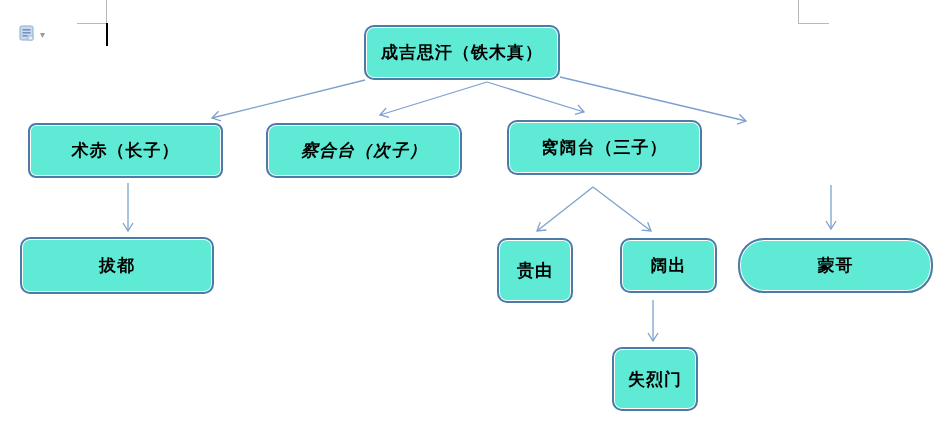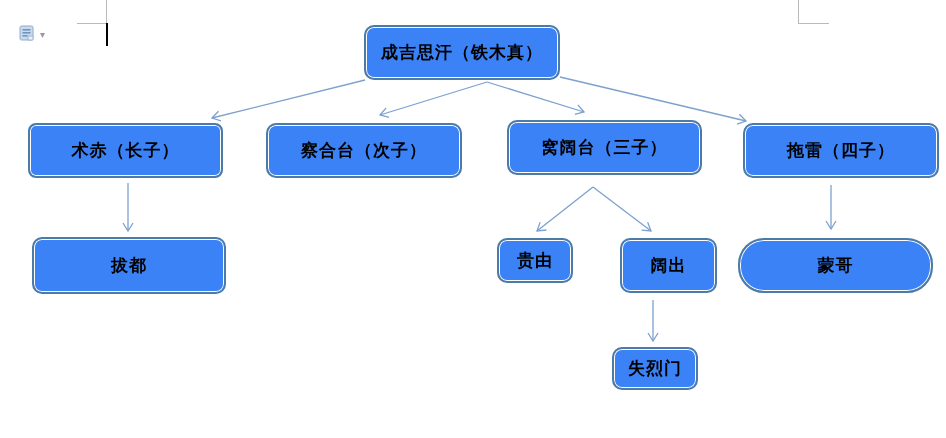--- a/index.html
+++ b/index.html
@@ -34,36 +34,36 @@
   }
   
   #connectors { position: absolute; left: 0; top: 0; pointer-events: none; }
   #connectors line { pointer-events: stroke; }
   
   .node {
     position: absolute;
     box-sizing: border-box;
     border: 2px solid #4d7ba8;
     border-radius: 10px;
-    background: #3b82f6;
+    background: #5eead4;
     display: flex; align-items: center; justify-content: center;
     font-weight: bold; font-size: 17px; color: #000;
     letter-spacing: 1px;
     box-shadow: inset 0 0 0 1px #fdfdfd;
   }
   #node-root     { left: 364px; top: 25px;  width: 196px; height: 55px; }
   #node-jochi    { left: 28px;  top: 123px; width: 195px; height: 55px; border-radius: 8px; }
-  #node-chagatai { left: 266px; top: 123px; width: 196px; height: 55px; }
+  #node-chagatai { left: 266px; top: 123px; width: 196px; height: 55px; font-style: italic; }
   #node-ogedei   { left: 507px; top: 120px; width: 195px; height: 55px; }
   #node-tolui    { left: 743px; top: 123px; width: 196px; height: 55px; }
-  #node-batu     { left: 32px;  top: 237px; width: 194px; height: 57px; }
-  #node-guyuk    { left: 497px; top: 238px; width: 76px;  height: 45px; }
+  #node-batu     { left: 20px;  top: 237px; width: 194px; height: 57px; }
+  #node-guyuk    { left: 497px; top: 238px; width: 76px;  height: 65px; }
   #node-kochu    { left: 620px; top: 238px; width: 97px;  height: 55px; }
   #node-mongke   { left: 738px; top: 238px; width: 195px; height: 55px; border-radius: 26px; }
-  #node-shiremun { left: 612px; top: 347px; width: 86px;  height: 43px; }
+  #node-shiremun { left: 612px; top: 347px; width: 86px;  height: 64px; }
 </style>
 </head>
 <body>
 
 <div id="canvas">
 
   <div id="corner-left" class="corner-mark">
     <div class="v"></div>
     <div class="h"></div>
   </div>
@@ -111,23 +111,20 @@
   </div>
   <div class="node" id="node-jochi">
     <span>术赤（长子）</span>
   </div>
   <div class="node" id="node-chagatai">
     <span>察合台（次子）</span>
   </div>
   <div class="node" id="node-ogedei">
     <span>窝阔台（三子）</span>
   </div>
-  <div class="node" id="node-tolui">
-    <span>拖雷（四子）</span>
-  </div>
   <div class="node" id="node-batu">
     <span>拔都</span>
   </div>
   <div class="node" id="node-guyuk">
     <span>贵由</span>
   </div>
   <div class="node" id="node-kochu">
     <span>阔出</span>
   </div>
   <div class="node" id="node-mongke">

